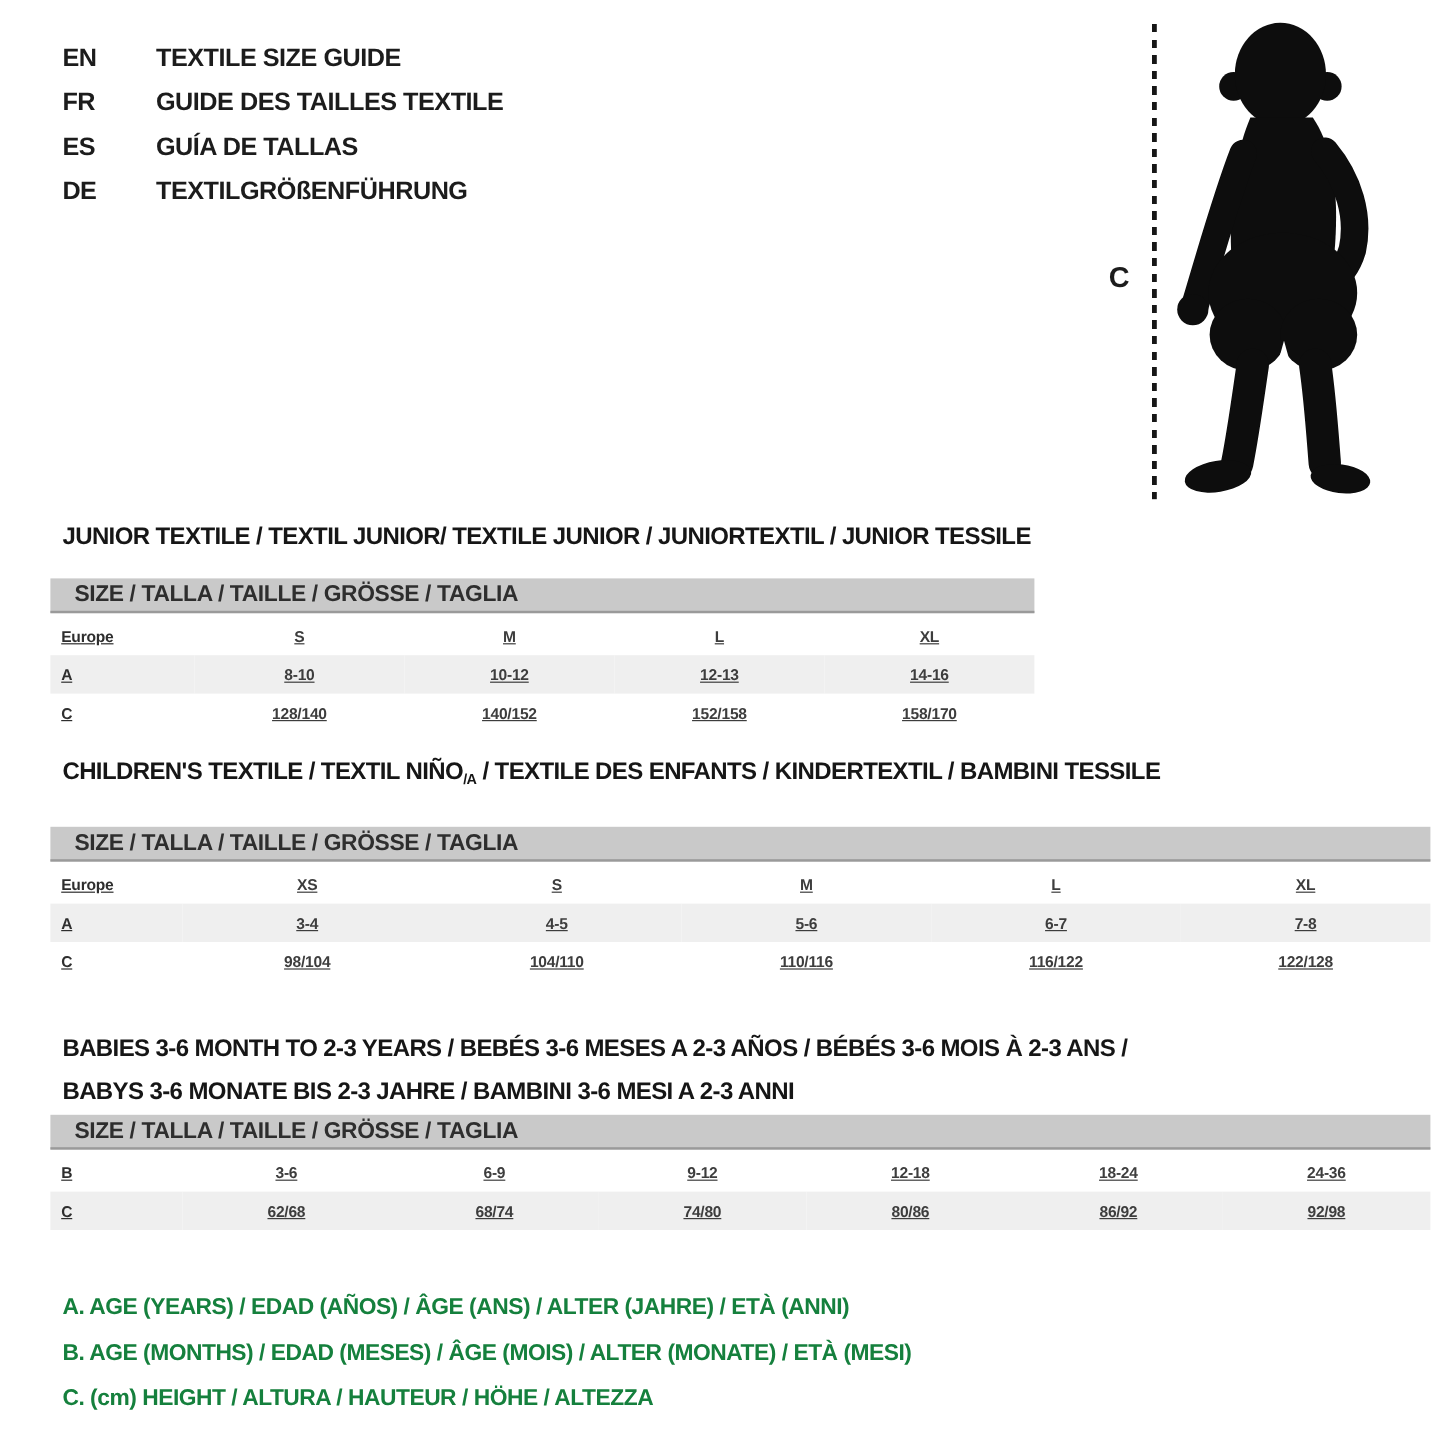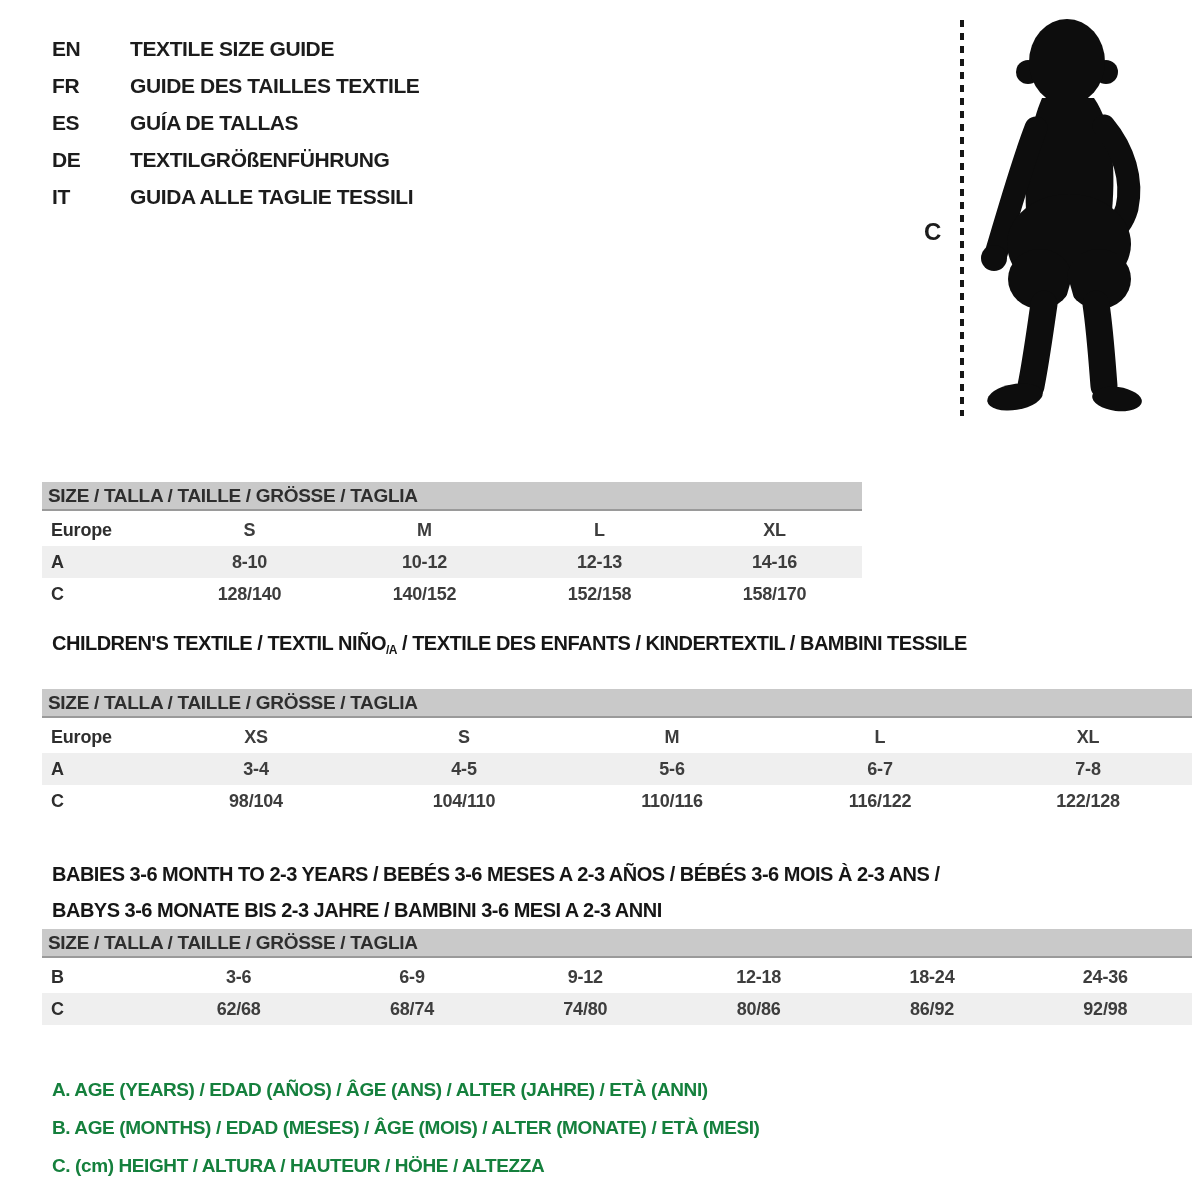--- a/index.html
+++ b/index.html
@@ -23,26 +23,26 @@
   .section-title{
     position:absolute;left:40px;font-size:20px;font-weight:700;letter-spacing:-0.5px;
     color:#161616;white-space:nowrap;
   }
   .section-title .sub{font-size:12px;vertical-align:-4px;font-weight:700;}
   .two-line{line-height:36px;}
   
   .table-block{position:absolute;left:30px;}
   .size-bar{
     height:27px;line-height:27px;background:#c9c9c9;border-bottom:2px solid #9a9a9a;
-    font-size:19px;font-weight:700;letter-spacing:-0.3px;color:#2e2e2e;padding-left:6px;
+    font-size:19px;font-weight:700;letter-spacing:-0.3px;color:#2e2e2e;padding-left:20px;
   }
   table.size-table{border-collapse:collapse;table-layout:fixed;width:100%;margin-top:3px;}
   table.size-table td{
     height:32px;text-align:center;vertical-align:middle;
-    font-size:18px;font-weight:700;letter-spacing:-0.2px;color:#3d3d3d;padding:0;
+    font-size:13px;font-weight:700;letter-spacing:-0.2px;color:#3d3d3d;padding:0;text-decoration:underline;
   }
   table.size-table td:first-child{text-align:left;padding-left:9px;color:#2e2e2e;}
   tr.r-shaded td{background:#efefef;}
   
   .legend{position:absolute;left:40px;top:1071px;}
   .legend-line{height:38px;line-height:38px;font-size:19px;font-weight:700;letter-spacing:-0.4px;color:#15803d;white-space:nowrap;}
 </style>
 </head>
 <body>
 
@@ -58,24 +58,20 @@
       <span class="lang-title">GUIDE DES TAILLES TEXTILE</span>
     </div>
     <div class="lang-row">
       <span class="lang-code">ES</span>
       <span class="lang-title">GUÍA DE TALLAS</span>
     </div>
     <div class="lang-row">
       <span class="lang-code">DE</span>
       <span class="lang-title">TEXTILGRÖßENFÜHRUNG</span>
     </div>
-    <div class="lang-row">
-      <span class="lang-code">IT</span>
-      <span class="lang-title">GUIDA ALLE TAGLIE TESSILI</span>
-    </div>
   </div>
 
   <div class="measure-line"></div>
   <div class="measure-label">C</div>
   <svg class="baby-svg" width="182" height="400" viewBox="0 0 182 400">
     <g fill="#0d0d0d" stroke="none">
 
       <circle cx="58" cy="56" r="12"></circle>
       <circle cx="136" cy="56" r="12"></circle>
 
@@ -95,20 +91,23 @@
       <path d="M100,268 L86,318 L114,318 Z" fill="#ffffff"></path>
 
       <path d="M74,288 C70,315 66,345 61,370" fill="none" stroke="#0d0d0d" stroke-width="27" stroke-linecap="round"></path>
       <path d="M126,288 C130,315 132,345 134,370" fill="none" stroke="#0d0d0d" stroke-width="27" stroke-linecap="round"></path>
 
       <ellipse cx="45" cy="381" rx="28" ry="13" transform="rotate(-9 45 381)"></ellipse>
       <ellipse cx="147" cy="383" rx="25" ry="12" transform="rotate(7 147 383)"></ellipse>
     </g>
   </svg>
 
+  <div class="section-title" style="top:436px">
+    <span>JUNIOR TEXTILE / TEXTIL JUNIOR/ TEXTILE JUNIOR / JUNIORTEXTIL / JUNIOR TESSILE</span>
+  </div>
 
   <div class="table-block" style="top:482px;width:820px">
     <div class="size-bar">SIZE / TALLA / TAILLE / GRÖSSE / TAGLIA</div>
     <table class="size-table">
       <colgroup>
           <col style="width:120px">
           <col>
           <col>
           <col>
           <col>

